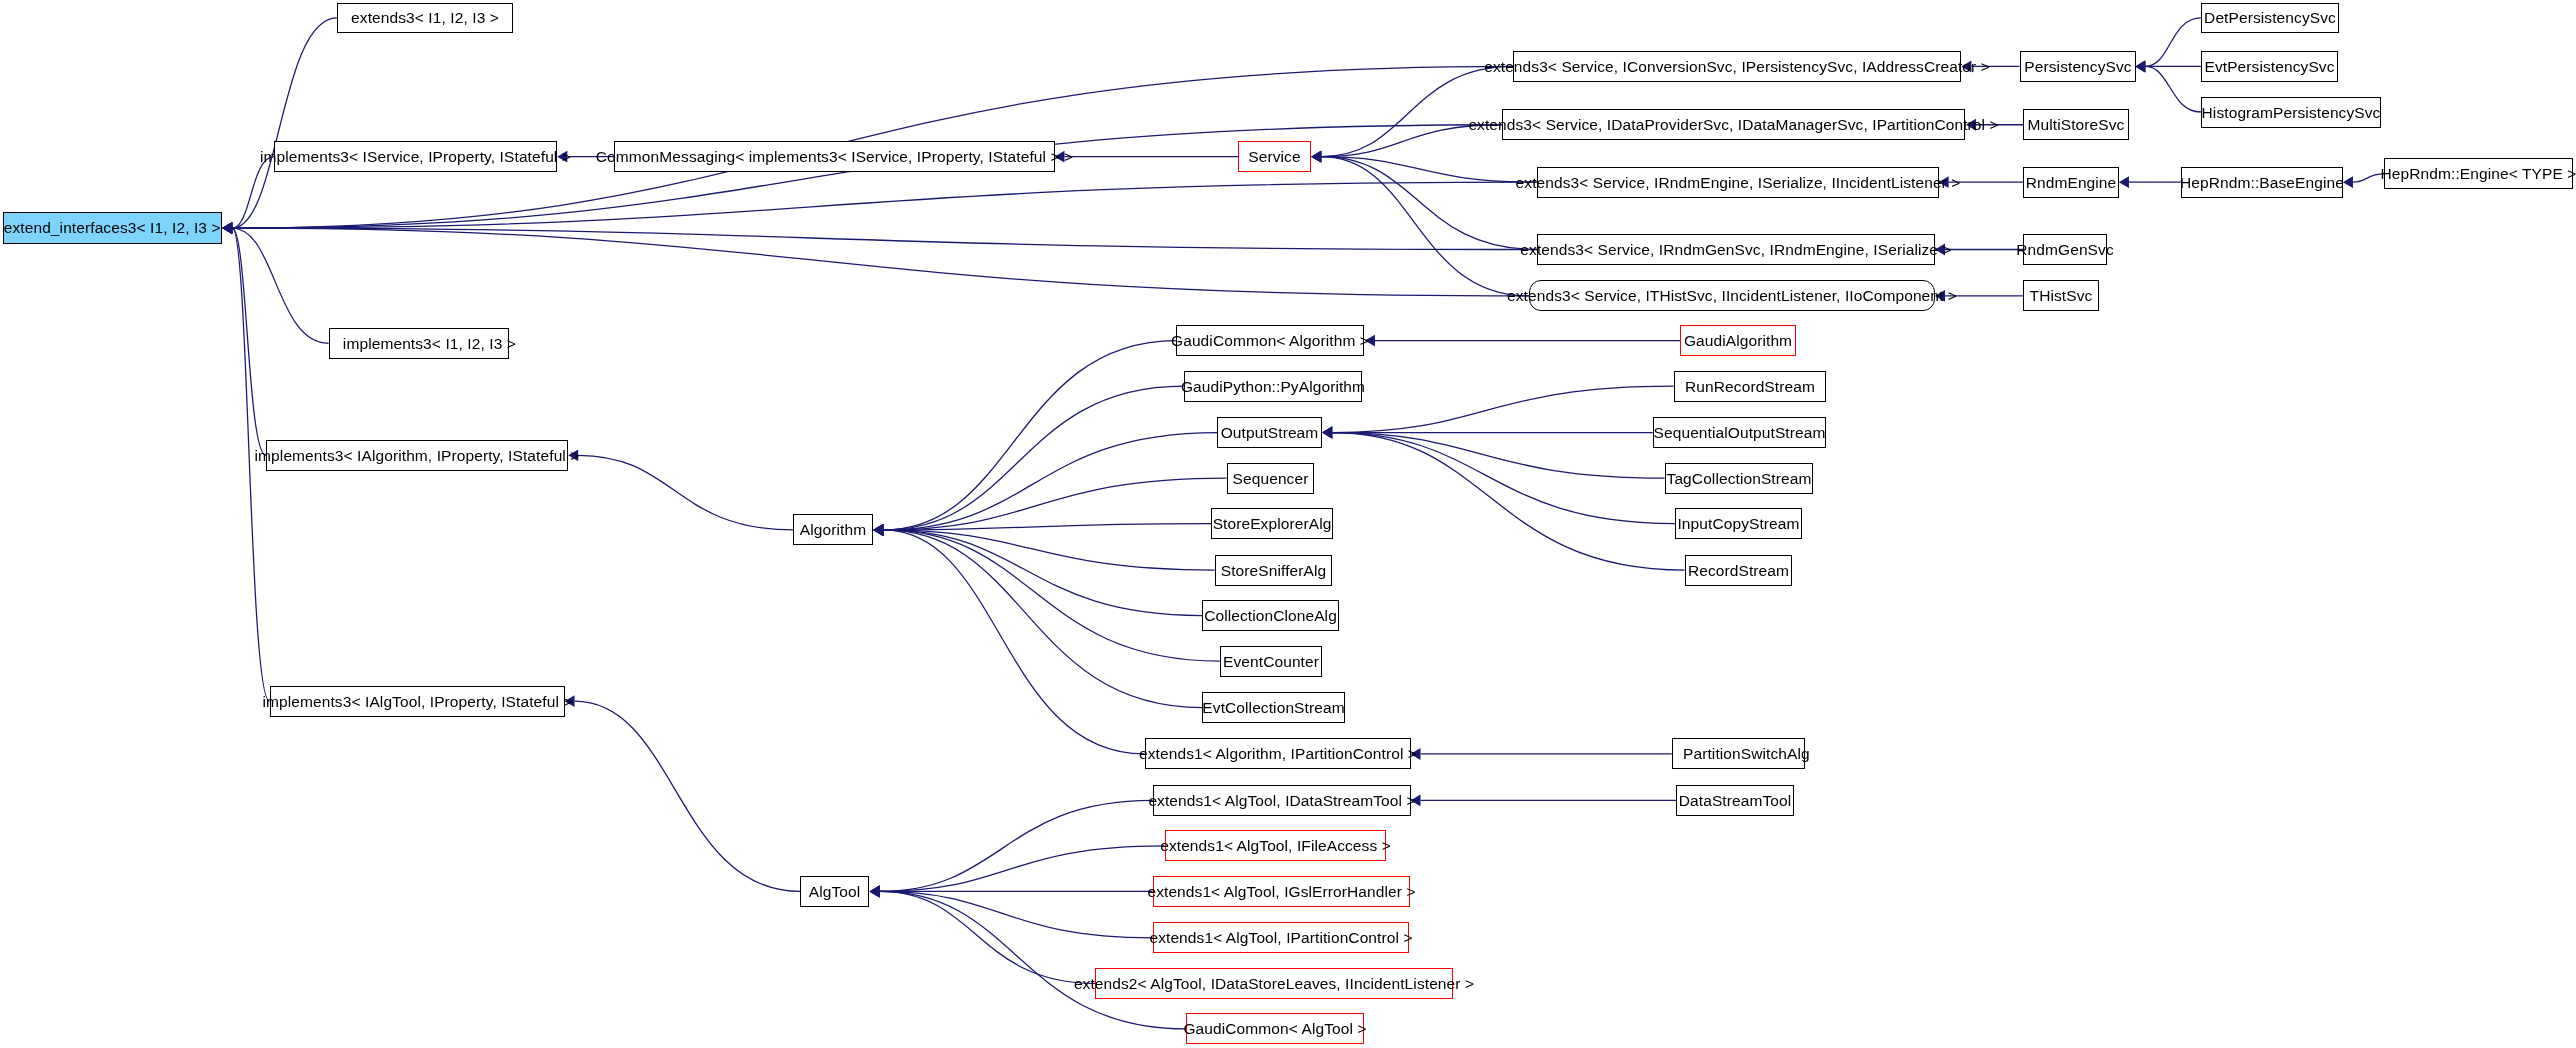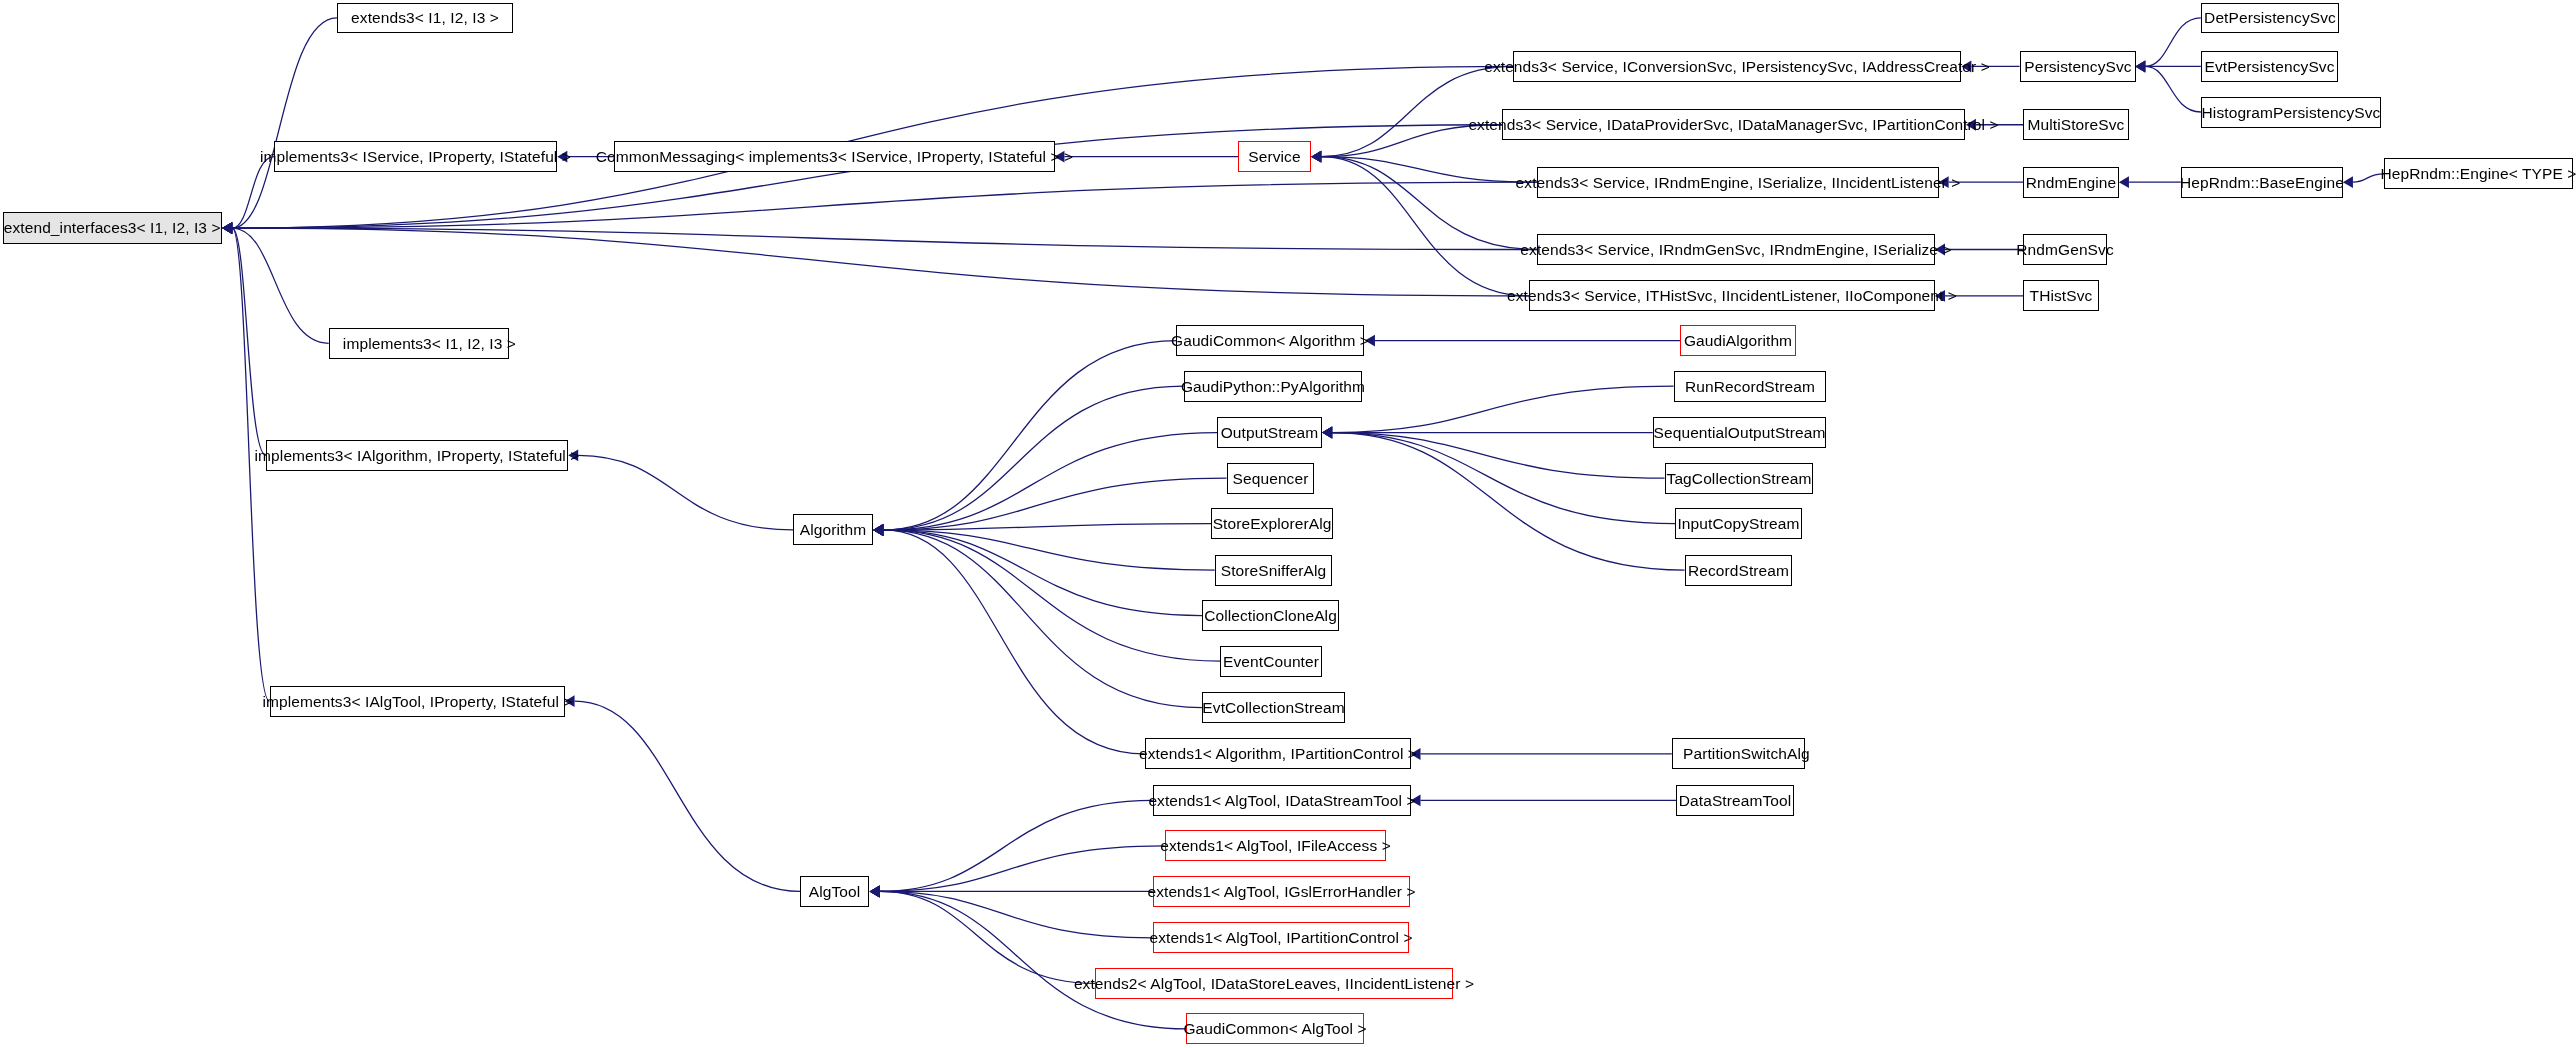--- a/index.html
+++ b/index.html
@@ -38,21 +38,21 @@
     line-height: 1;
     white-space: nowrap;
     padding: 0 8.2px;
     letter-spacing: 0.1px;
   }
   .node.red {
     border-color: #ff0000;
     text-align: center;
   }
   .node.root {
-    background: #e5e5e5;
+    background: #7dd3fc;
     border-color: #000000;
   }
   .node span {
     display: block;
   }
 </style>
 </head>
 <body>
 
 <div id="diagram">
@@ -212,21 +212,21 @@
       </div>
       <div class="node" style="left: 2384px; top: 158px; width: 189px; height: 31px;">
         <span>HepRndm::Engine&lt; TYPE &gt;</span>
       </div>
       <div class="node" style="left: 1537px; top: 234px; width: 398px; height: 31px;">
         <span>extends3&lt; Service, IRndmGenSvc, IRndmEngine, ISerialize &gt;</span>
       </div>
       <div class="node" style="left: 2023px; top: 234px; width: 84px; height: 31px;">
         <span>RndmGenSvc</span>
       </div>
-      <div class="node" style="left: 1529px; top: 280px; width: 406px; height: 31px;">
+      <div class="node" style="left: 1529px; top: 280px; width: 406px; height: 31px; border-radius: 12px;">
         <span>extends3&lt; Service, ITHistSvc, IIncidentListener, IIoComponent &gt;</span>
       </div>
       <div class="node" style="left: 2023px; top: 280px; width: 76px; height: 31px;">
         <span>THistSvc</span>
       </div>
       <div class="node" style="left: 329px; top: 328px; width: 180px; height: 31px; padding-left: 29px;">
         <span>implements3&lt; I1, I2, I3 &gt;</span>
       </div>
       <div class="node" style="left: 266px; top: 440px; width: 302px; height: 31px;">
         <span>implements3&lt; IAlgorithm, IProperty, IStateful &gt;</span>

